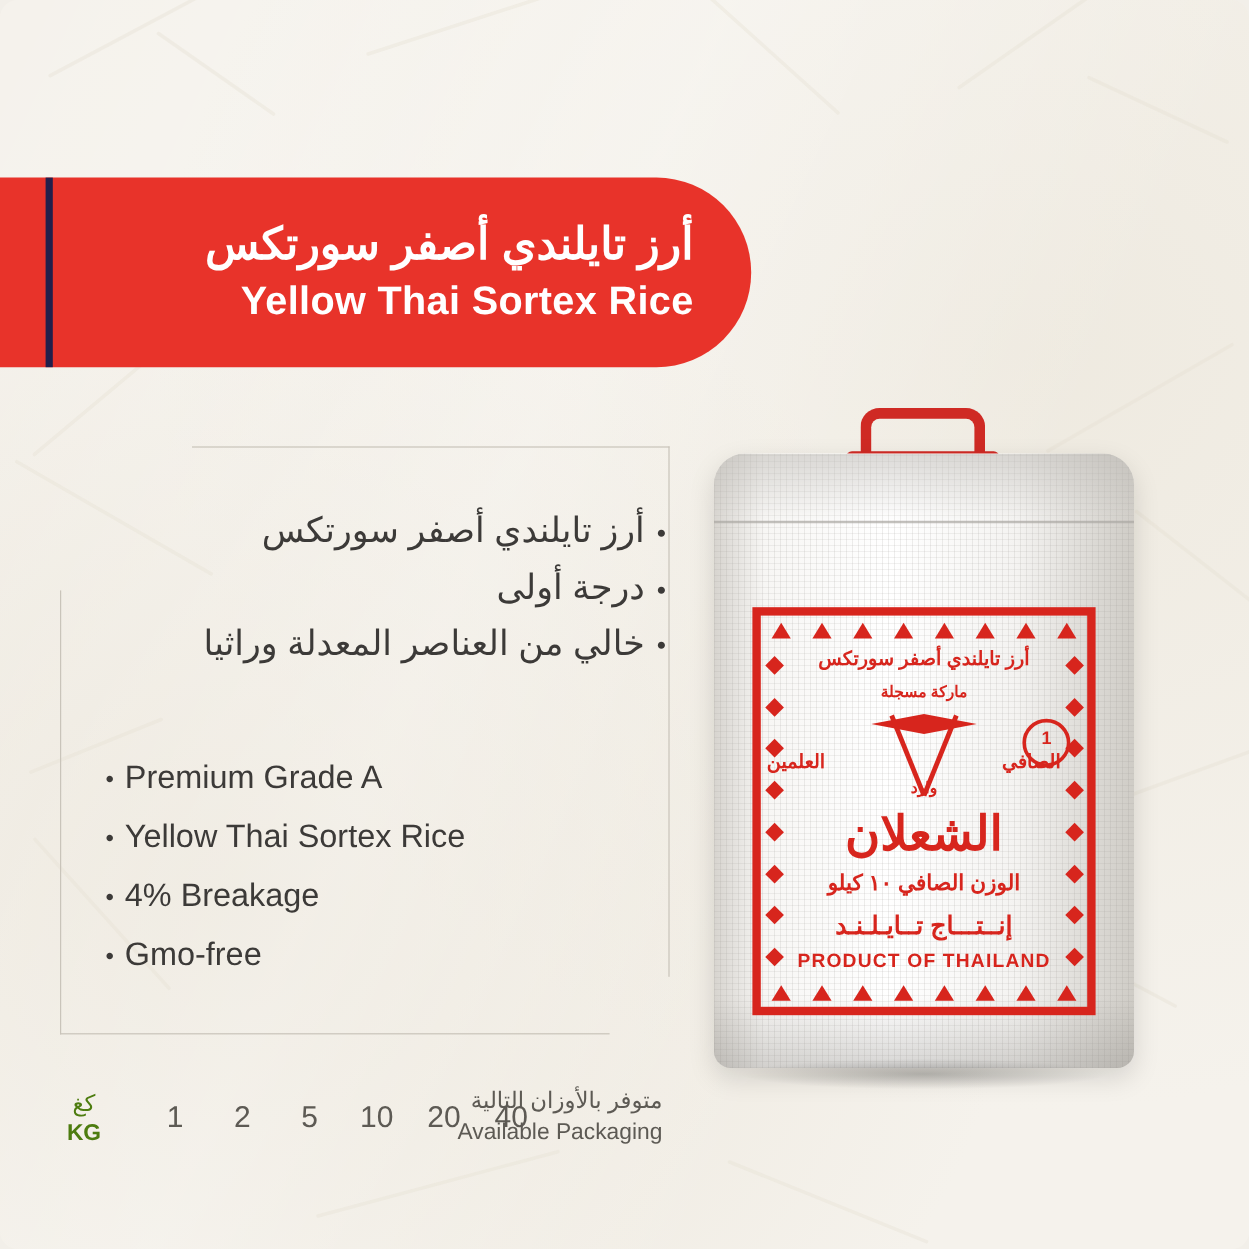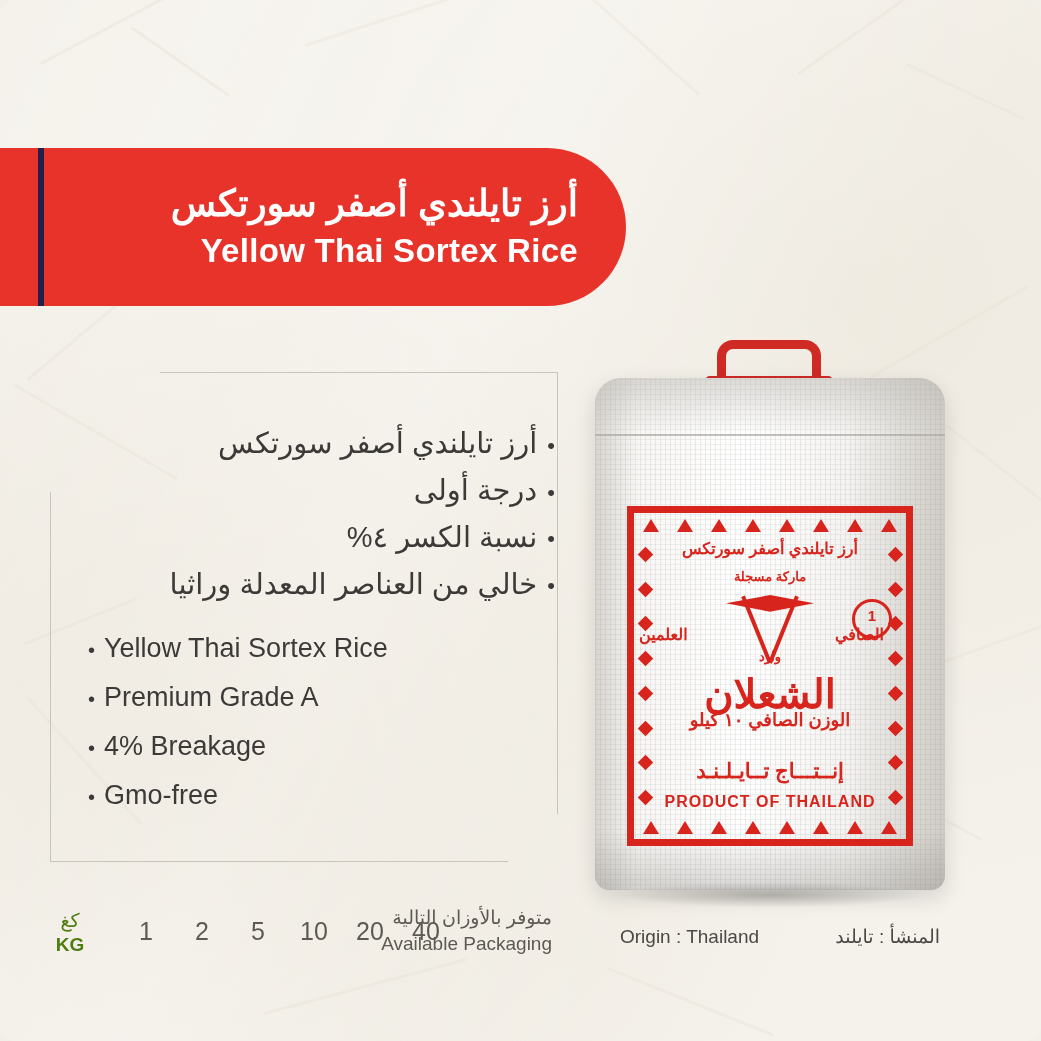--- a/index.html
+++ b/index.html
@@ -379,21 +379,21 @@
   .lbl-brand {
     position: absolute;
     top: 158px;
     left: 0; right: 0;
     font-size: 40px;
     direction: rtl;
     letter-spacing: 1px;
   }
   .lbl-weight {
     position: absolute;
-    top: 196px;
+    top: 212px;
     left: 0; right: 0;
     font-size: 18px;
     direction: rtl;
   }
   .lbl-prod-ar {
     position: absolute;
     top: 246px;
     left: 0; right: 0;
     font-size: 21px;
     direction: rtl;
@@ -458,27 +458,26 @@
 
   <div class="info-frame">
     <div class="frame-line fl-top"></div>
     <div class="frame-line fl-right"></div>
     <div class="frame-line fl-bottom"></div>
     <div class="frame-line fl-left"></div>
 
     <div class="list-ar">
       <div class="li"><span class="dot">•</span><span>أرز تايلندي أصفر سورتكس</span></div>
       <div class="li"><span class="dot">•</span><span>درجة أولى</span></div>
-      <div class="li"><span class="dot">•</span><span>نسبة الكسر ٤%</span></div>
       <div class="li"><span class="dot">•</span><span>خالي من العناصر المعدلة وراثيا</span></div>
     </div>
 
     <div class="list-en">
+      <div class="li"><span class="dot">•</span><span>Premium Grade A</span></div>
       <div class="li"><span class="dot">•</span><span>Yellow Thai Sortex Rice</span></div>
-      <div class="li"><span class="dot">•</span><span>Premium Grade A</span></div>
       <div class="li"><span class="dot">•</span><span>4% Breakage</span></div>
       <div class="li"><span class="dot">•</span><span>Gmo-free</span></div>
     </div>
   </div>
 
   <div class="pack-row">
     <div class="kg-label">
       <span class="kg-ar">كغ</span>
       <span class="kg-en">KG</span>
     </div>
@@ -489,24 +488,20 @@
       <div class="size-cell">10</div>
       <div class="size-cell">20</div>
       <div class="size-cell">40</div>
     </div>
     <div class="pack-caption">
       <span class="cap-ar">متوفر بالأوزان التالية</span>
       <span class="cap-en">Available Packaging</span>
     </div>
   </div>
 
-  <div class="origin-row">
-    <span class="origin-en">Origin : Thailand</span>
-    <span class="origin-ar">المنشأ : تايلند</span>
-  </div>
 
   <div class="bag-wrap">
     <div class="bag-handle"></div>
     <div class="bag-handle-base"></div>
     <div class="bag-body">
       <div class="bag-weave"></div>
       <div class="bag-top-seam"></div>
       <div class="bag-bottom-shade"></div>
 
       <div class="bag-label">

